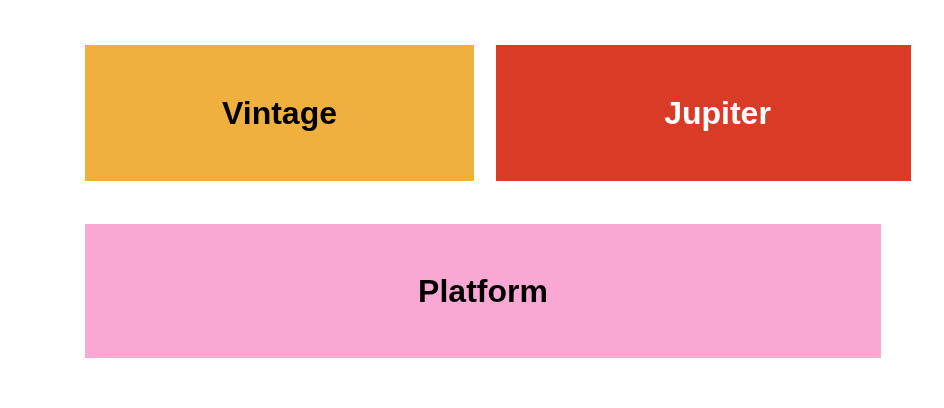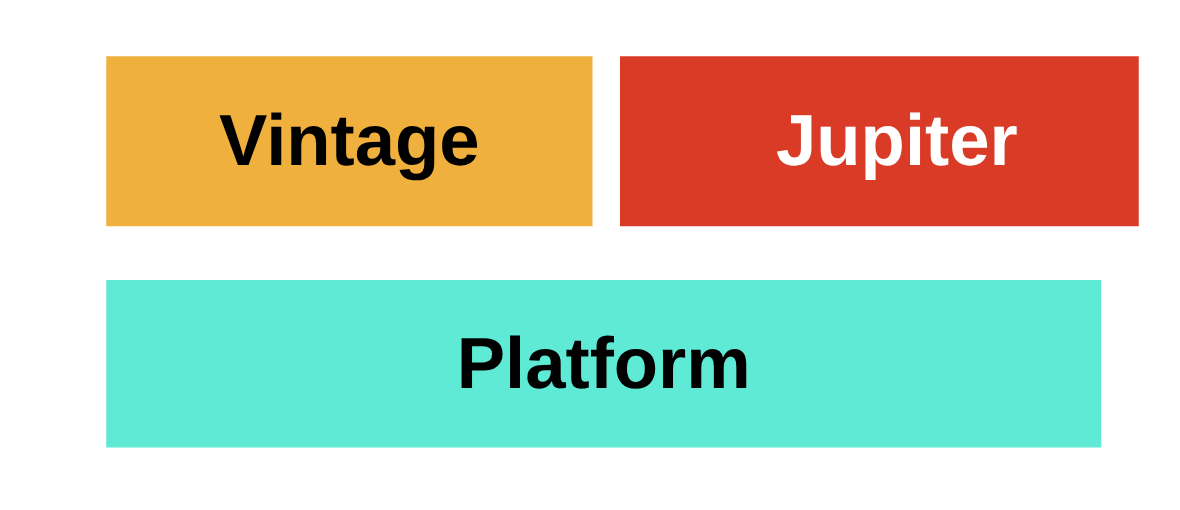--- a/index.html
+++ b/index.html
@@ -15,21 +15,21 @@
     font-family: "Liberation Sans", sans-serif;
     overflow: hidden;
   }
   .block {
     position: absolute;
     display: flex;
     align-items: center;
     justify-content: center;
   }
   .block-label {
-    font-size: 58px;
+    font-size: 32px;
     font-weight: bold;
     line-height: 1;
     letter-spacing: 0px;
     white-space: nowrap;
   }
   .block-vintage {
     left: 85px;
     top: 45px;
     width: 389px;
     height: 136px;
@@ -54,17 +54,17 @@
 <div class="canvas">
 
   <div class="block block-vintage" style="background-color: rgb(240, 176, 61);">
     <span class="block-label" style="color: rgb(0, 0, 0);">Vintage</span>
   </div>
 
   <div class="block block-jupiter" style="background-color: rgb(218, 59, 38);">
     <span class="block-label" style="color: rgb(255, 255, 255);">Jupiter</span>
   </div>
 
-  <div class="block block-platform" style="background-color: #5eead4;">
+  <div class="block block-platform" style="background-color: #f9a8d4;">
     <span class="block-label" style="color: rgb(0, 0, 0);">Platform</span>
   </div>
 
 </div>
 
 </body></html>

